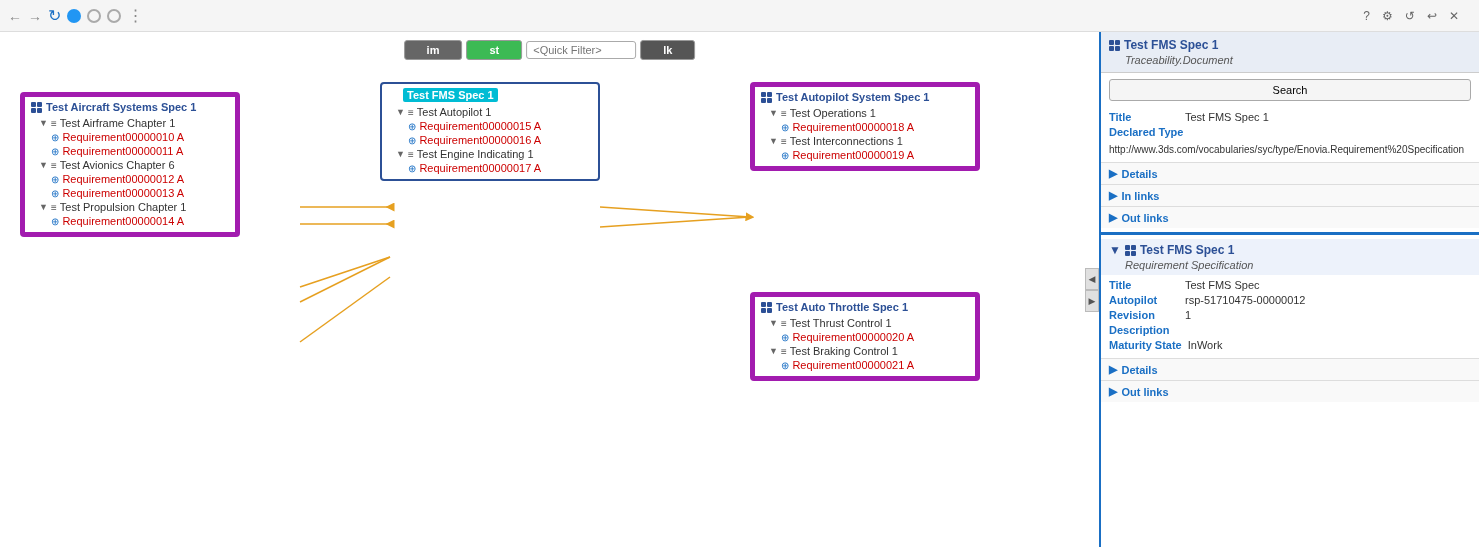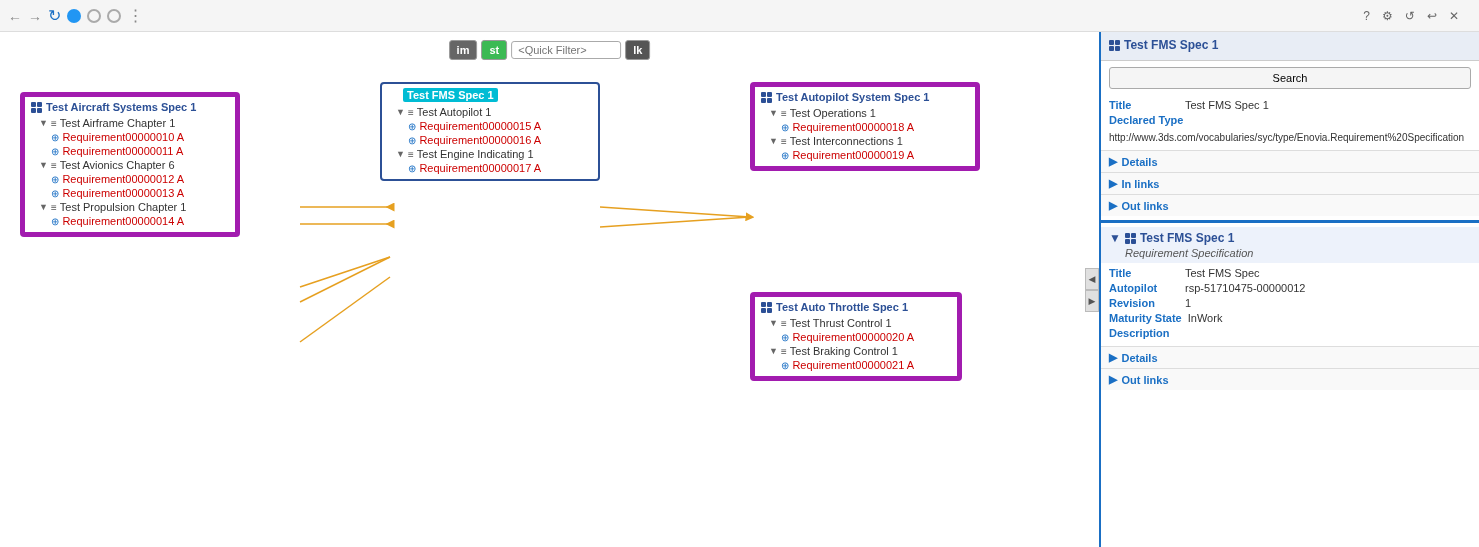--- a/index.html
+++ b/index.html
@@ -38,21 +38,21 @@
       position: absolute;
       top: 8px;
       left: 50%;
       transform: translateX(-50%);
       display: flex;
       align-items: center;
       gap: 4px;
       z-index: 10;
     }
     .filter-btn {
-      padding: 3px 7px;
+      padding: 3px 22px;
       border: 1px solid #999;
       border-radius: 3px;
       cursor: pointer;
       font-size: 11px;
       font-weight: bold;
       color: #fff;
     }
     .filter-btn-im { background: #666; }
     .filter-btn-st { background: #3cba54; }
     .filter-btn-lk { background: #555; }
@@ -240,21 +240,21 @@
       color: #555;
       font-style: italic;
       font-size: 11px;
       margin-left: 16px;
     }
 
     
     #node-left { left: 20px; top: 60px; width: 220px; }
     #node-center { left: 380px; top: 50px; width: 220px; }
     #node-right1 { left: 750px; top: 50px; width: 230px; }
-    #node-right2 { left: 750px; top: 260px; width: 212px; }
+    #node-right2 { left: 750px; top: 260px; width: 230px; }
 
     .node-center-border { border: 2px solid #2c5096; }
 
     
     .nav-arrow { font-size: 14px; color: #888; cursor: pointer; }
 
     
     .top-right-icons {
       display: flex;
       align-items: center;
@@ -477,20 +477,21 @@
     <div class="panel-header">
       <div class="panel-header-top">
         <span style="display:inline-grid;grid-template-columns:repeat(2,5px);gap:1px;">
           <span style="width:5px;height:5px;background:#2c5096;border-radius:1px;"></span>
           <span style="width:5px;height:5px;background:#2c5096;border-radius:1px;"></span>
           <span style="width:5px;height:5px;background:#2c5096;border-radius:1px;"></span>
           <span style="width:5px;height:5px;background:#2c5096;border-radius:1px;"></span>
         </span>
         <span class="panel-title">Test FMS Spec 1</span>
       </div>
+      <div class="panel-subtitle">Traceability.Document</div>
     </div>
 
     <button class="search-btn">Search</button>
 
     <div class="panel-section">
       <div class="panel-field">
         <span class="field-label">Title</span>
         <span class="field-value">Test FMS Spec 1</span>
       </div>
       <div class="panel-field" style="flex-direction:column;">
@@ -535,25 +536,25 @@
       </div>
       <div class="panel-field">
         <span class="field-label">Autopilot</span>
         <span class="field-value">rsp-51710475-00000012</span>
       </div>
       <div class="panel-field">
         <span class="field-label">Revision</span>
         <span class="field-value">1</span>
       </div>
       <div class="panel-field">
+        <span class="field-label">Description</span>
+      </div>
+      <div class="panel-field">
         <span class="field-label">Maturity State</span>
         <span class="field-value">InWork</span>
-      </div>
-      <div class="panel-field">
-        <span class="field-label">Description</span>
       </div>
     </div>
 
     <div class="collapsible-header">
       <span>▶</span>
       <span>Details</span>
     </div>
     <div class="collapsible-header">
       <span>▶</span>
       <span>Out links</span>

